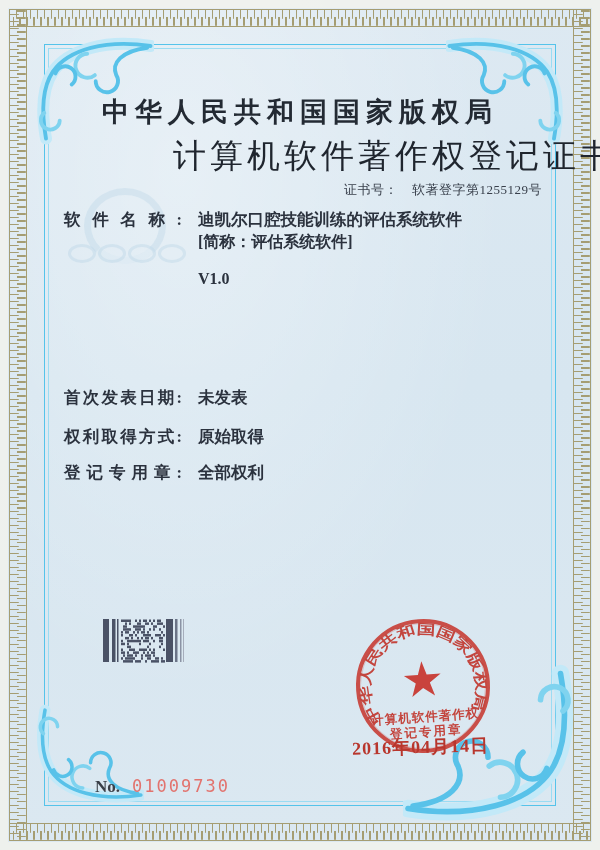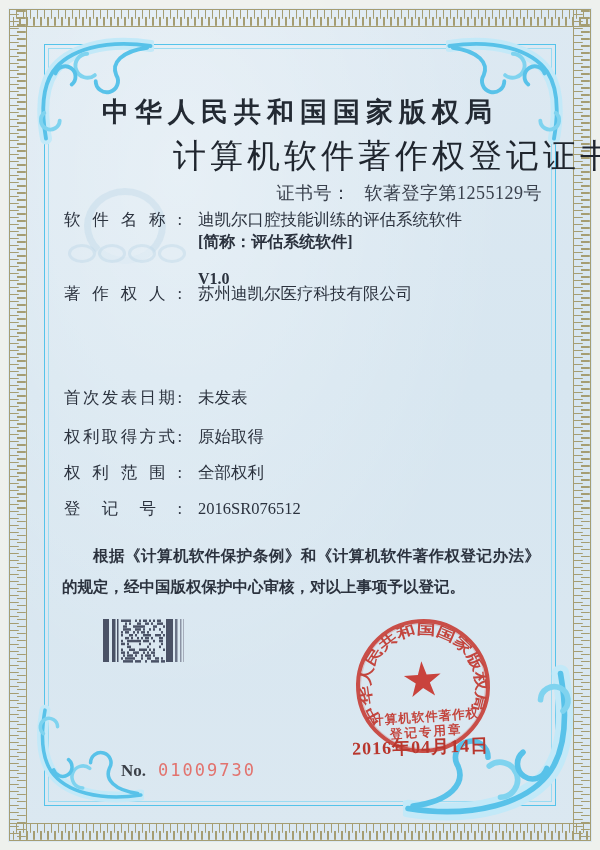--- a/index.html
+++ b/index.html
@@ -39,44 +39,44 @@
 
   
   .wm{position:absolute;left:62px;top:188px;width:120px;height:100px;opacity:.5;pointer-events:none;}
   .wm-ring{position:absolute;left:22px;top:0;width:68px;height:62px;border:7px solid rgba(160,198,222,.45);border-radius:50%;border-bottom-color:rgba(160,198,222,.12);}
   .wm-chain{position:absolute;left:6px;top:56px;display:flex;gap:2px;}
   .wm-chain span{display:block;width:22px;height:13px;border:3px solid rgba(160,198,222,.5);border-radius:50%;}
 
   
   .authority{position:absolute;top:94px;left:0;width:100%;text-align:center;font-size:27px;font-weight:bold;letter-spacing:6px;color:#232a33;}
   .title{position:absolute;top:134px;left:17px;width:100%;text-align:right;font-size:33px;font-weight:normal;letter-spacing:4px;color:#1f252e;}
-  .certno{position:absolute;top:181px;right:58px;font-size:18px;color:#39404c;letter-spacing:.5px;}
+  .certno{position:absolute;top:181px;right:58px;font-size:13px;color:#39404c;letter-spacing:.5px;}
   .certno .lbl{margin-right:14px;}
 
   
-  .row{position:absolute;left:64px;font-size:16.5px;font-weight:normal;color:#2b323e;white-space:nowrap;}
+  .row{position:absolute;left:64px;font-size:16.5px;font-weight:bold;color:#2b323e;white-space:nowrap;}
   .row .lbl{display:inline-block;width:118px;text-align:justify;text-align-last:justify;margin-right:16px;}
   .val-extra{position:absolute;left:198px;font-size:16px;font-weight:bold;color:#2b323e;white-space:nowrap;text-align:center;}
 
   .statement{position:absolute;top:540px;left:62px;width:478px;font-size:15.5px;font-weight:bold;line-height:31px;color:#2b323e;text-indent:2em;text-align:justify;}
 
   
   .barcode{position:absolute;left:103px;top:618px;}
 
   
   .seal{position:absolute;left:350px;top:613px;width:146px;height:146px;transform:rotate(-4deg);opacity:.92;}
   .seal-ring{position:absolute;inset:6px;border:4px solid #c8423a;border-radius:50%;box-shadow:0 0 0 1px rgba(200,66,58,.25) inset;}
   .seal svg{position:absolute;left:0;top:0;}
   .seal-star{position:absolute;left:0;top:42px;width:100%;text-align:center;font-size:48px;color:#c8362e;line-height:48px;font-family:"DejaVu Sans",sans-serif;}
   .seal-t1{position:absolute;left:0;top:96px;width:100%;text-align:center;font-size:12.5px;font-weight:bold;color:#c2382f;letter-spacing:1px;}
   .seal-t2{position:absolute;left:0;top:111px;width:100%;text-align:center;font-size:12.5px;font-weight:bold;color:#c2382f;letter-spacing:2px;}
   .seal-date{position:absolute;left:352px;top:735px;font-size:18px;font-weight:bold;color:#b8362d;letter-spacing:1px;transform:rotate(-1.5deg);}
 
   
-  .serial{position:absolute;left:95px;top:760px;font-size:17px;margin-left:26px;}
+  .serial{position:absolute;left:95px;top:776px;font-size:17px;}
   .serial .pfx{font-weight:bold;color:#3a3f47;margin-right:12px;}
   .serial .num{font-family:"DejaVu Sans Mono",monospace;color:#e2736e;letter-spacing:2px;font-size:17px;}
 </style>
 </head>
 <body>
 
 <div class="sheet">
   <div class="edge"></div>
 
   <div class="key key-h key-top"></div>
@@ -127,38 +127,31 @@
   <div class="certno">
     <span class="lbl">证书号：</span><span>软著登字第1255129号</span>
   </div>
 
   <div class="row" style="top:209px">
     <span class="lbl">软件名称:</span><span>迪凯尔口腔技能训练的评估系统软件</span>
   </div>
   <div class="val-extra" style="top:232px">[简称：评估系统软件]</div>
   <div class="val-extra" style="top:270px">V1.0</div>
 
-  <div class="row" style="top:283px">
-    <span class="lbl">著作权人:</span><span>苏州迪凯尔医疗科技有限公司</span>
-  </div>
 
   <div class="row" style="top:426px">
     <span class="lbl">权利取得方式:</span><span>原始取得</span>
   </div>
   <div class="row" style="top:387px">
     <span class="lbl">首次发表日期:</span><span>未发表</span>
   </div>
   <div class="row" style="top:462px">
-    <span class="lbl">权利范围:</span><span>全部权利</span>
-  </div>
-  <div class="row" style="top:498px">
-    <span class="lbl">登记号:</span><span>2016SR076512</span>
-  </div>
-
-  <div class="statement">根据《计算机软件保护条例》和《计算机软件著作权登记办法》的规定，经中国版权保护中心审核，对以上事项予以登记。</div>
+    <span class="lbl">登记专用章:</span><span>全部权利</span>
+  </div>
+
 
   <svg class="barcode" width="92" height="46" viewBox="0 0 92 46">
     <g fill="#4a5266">
       <rect x="0" y="1" width="6" height="43"></rect>
       <rect x="9" y="1" width="3.5" height="43"></rect>
       <rect x="14" y="1" width="1.5" height="43"></rect>
       <rect x="63" y="1" width="7" height="43"></rect>
       <rect x="72" y="1" width="2.5" height="43" fill="#6b7487"></rect>
       <rect x="77" y="1" width="1.5" height="43" fill="#8b93a4"></rect>
       <rect x="80" y="1" width="1" height="43" fill="#a6adbb"></rect>

